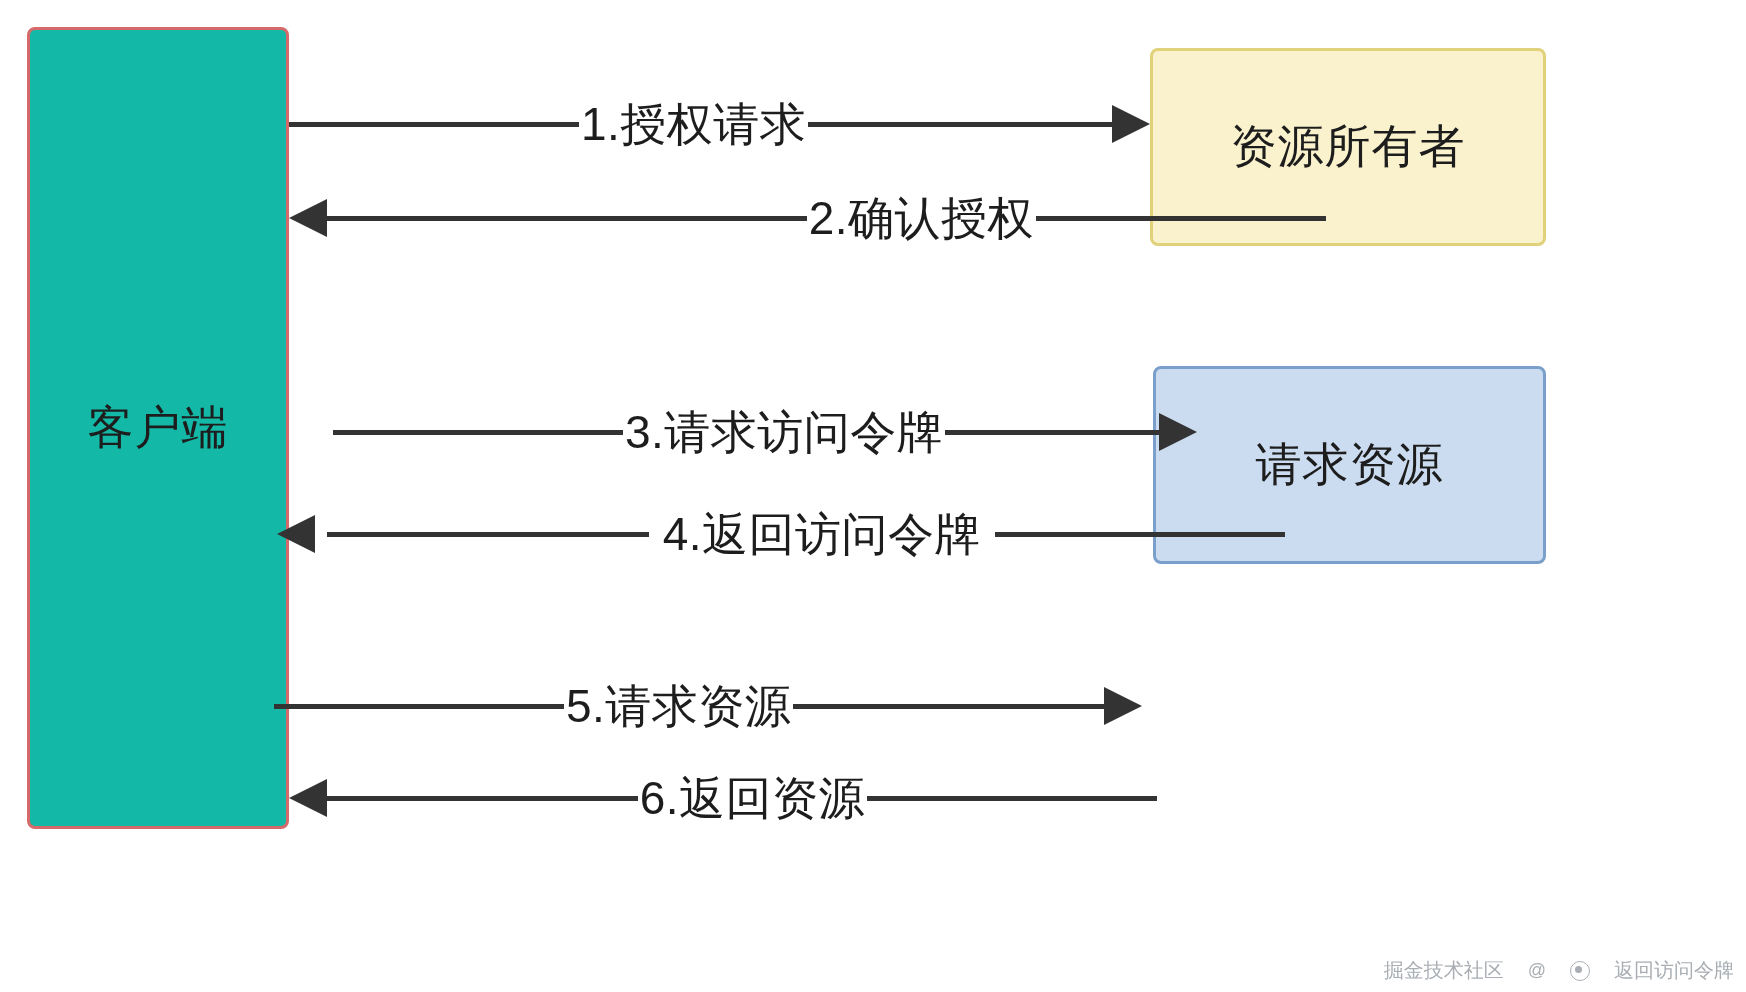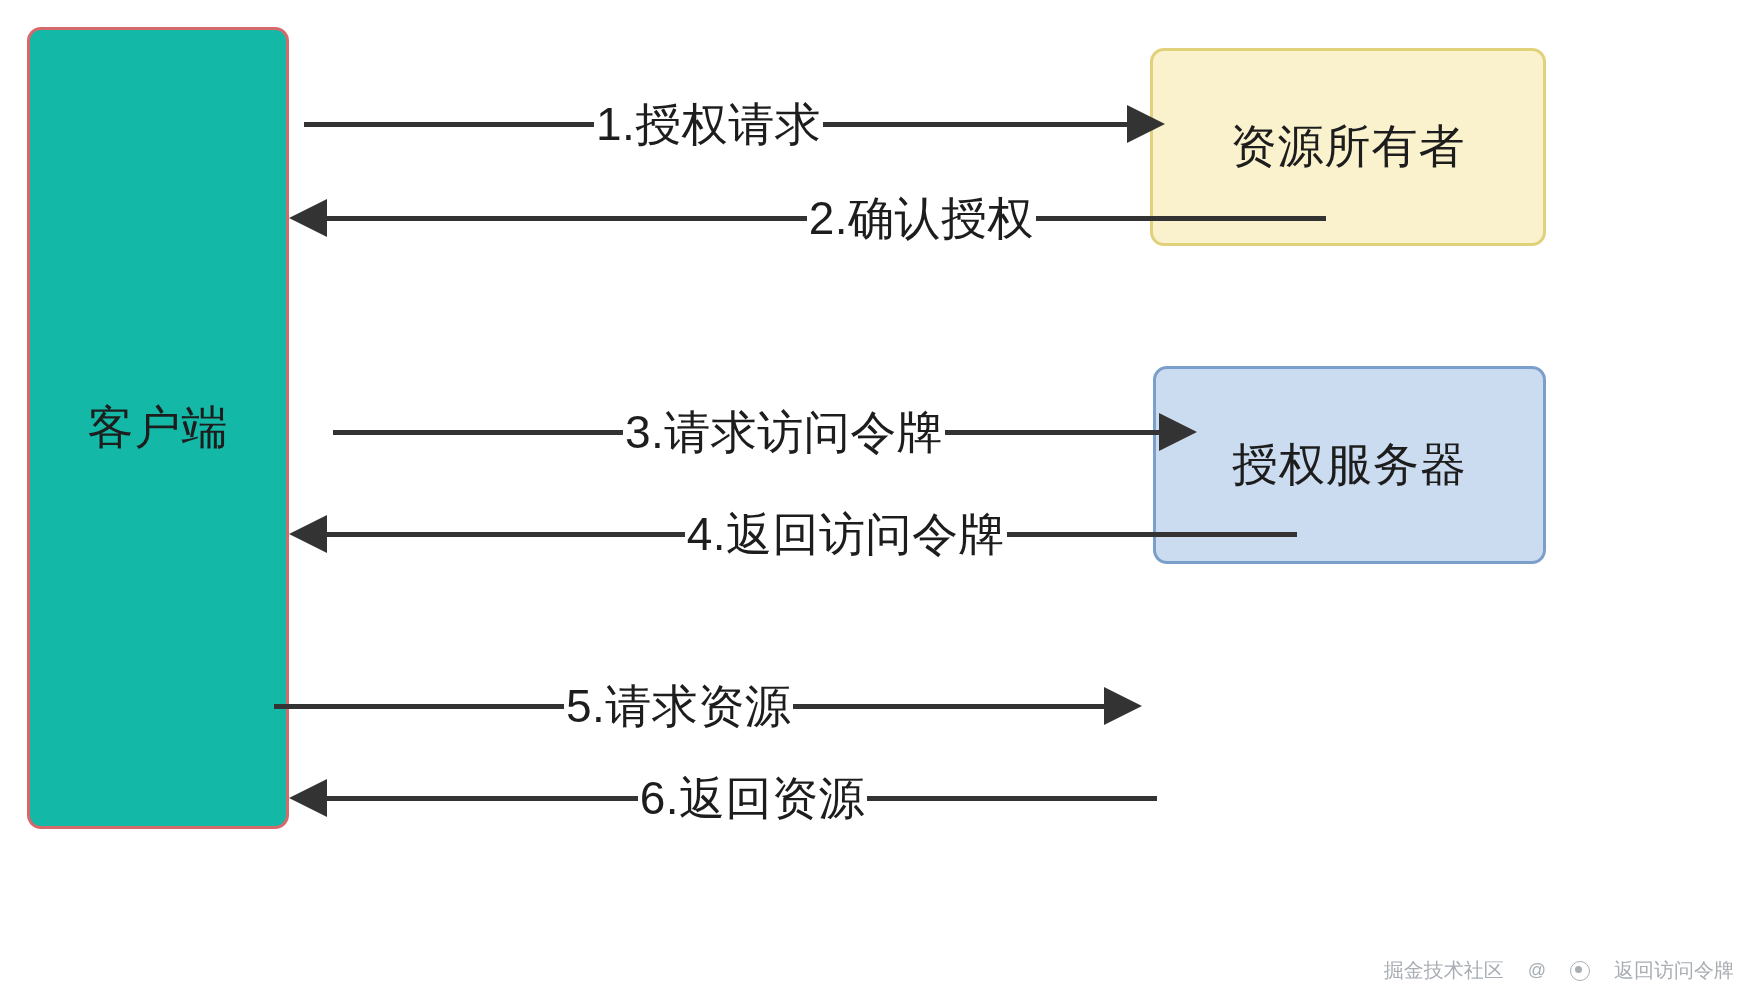--- a/index.html
+++ b/index.html
@@ -20,21 +20,21 @@
     overflow: hidden;
   }
 
   
   .node {
     position: absolute;
     box-sizing: border-box;
     display: flex;
     align-items: center;
     justify-content: center;
-    border-radius: 14px;
+    border-radius: 8px;
     border-style: solid;
     border-width: 3px;
     text-align: center;
   }
   .node .node-label {
     font-size: 46px;
     color: #1d1d1d;
     line-height: 1.2;
     letter-spacing: 1px;
     white-space: nowrap;
@@ -107,24 +107,24 @@
     border-bottom: 19px solid transparent;
     border-left: 38px solid #333333;
   }
   .arrow-head.left {
     border-top: 19px solid transparent;
     border-bottom: 19px solid transparent;
     border-right: 38px solid #333333;
   }
 
   
-  .edge-1 { left: 289px; top: 94px;  width: 861px; padding-left: 15px; }
+  .edge-1 { left: 289px; top: 94px;  width: 861px; }
   .edge-2 { left: 289px; top: 188px; width: 1037px; }
   .edge-3 { left: 289px; top: 402px; width: 864px; padding-left: 44px; }
-  .edge-4 { left: 289px; top: 504px; width: 1008px; }
+  .edge-4 { left: 277px; top: 504px; width: 1008px; gap: 12px; }
   .edge-5 { left: 274px; top: 676px; width: 868px; }
   .edge-6 { left: 289px; top: 768px; width: 868px; }
 
   
   .edge.to-right .seg-a { width: 290px; }
   .edge.to-right .seg-b { flex: 1 1 auto; }
   
   .edge.to-left .seg-a { flex: 1 1 auto; }
   .edge.to-left .seg-b { width: 290px; }
 
@@ -171,21 +171,21 @@
 
   <div class="node node-client">
     <span class="node-label">客户端</span>
   </div>
 
   <div class="node node-owner">
     <span class="node-label">资源所有者</span>
   </div>
 
   <div class="node node-authserver">
-    <span class="node-label">授权服务器</span>
+    <span class="node-label">请求资源</span>
   </div>
 
 
   <div class="edge edge-1 to-right">
     <div class="line-seg seg-a"></div>
     <span class="edge-label">1.授权请求</span>
     <div class="line-seg seg-b"></div>
     <div class="arrow-head right"></div>
   </div>
 

